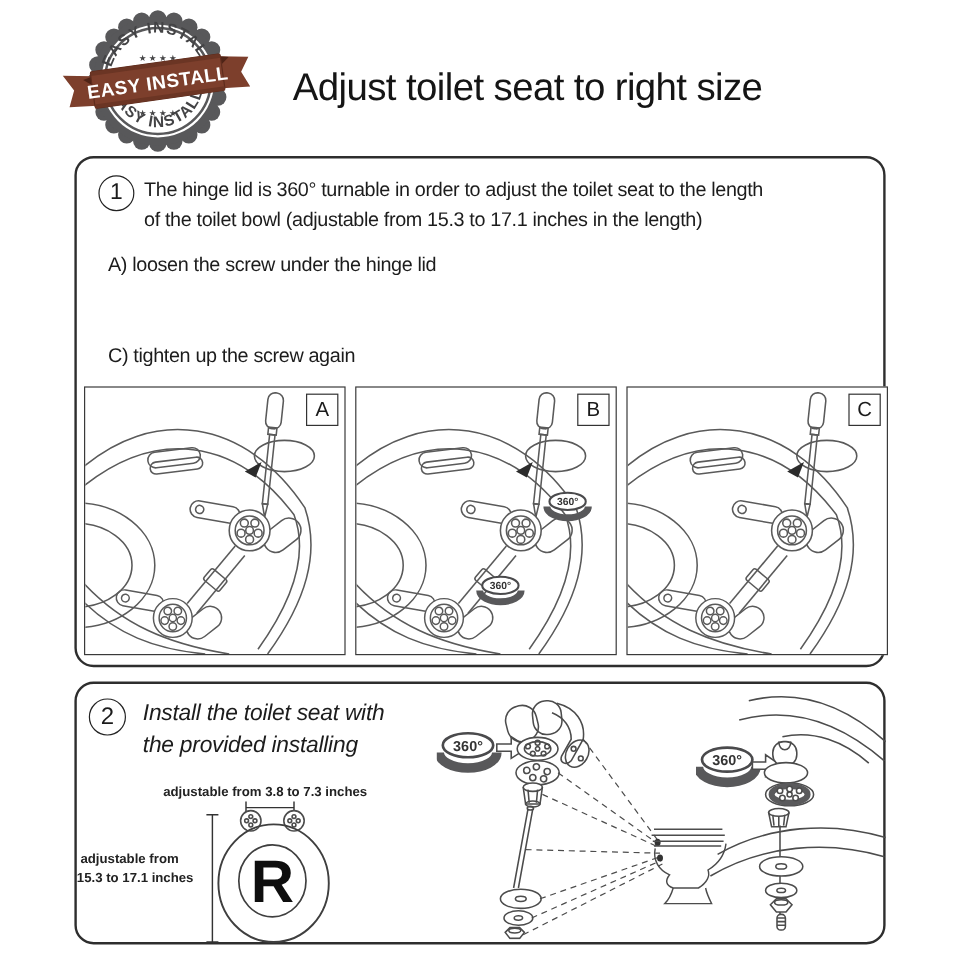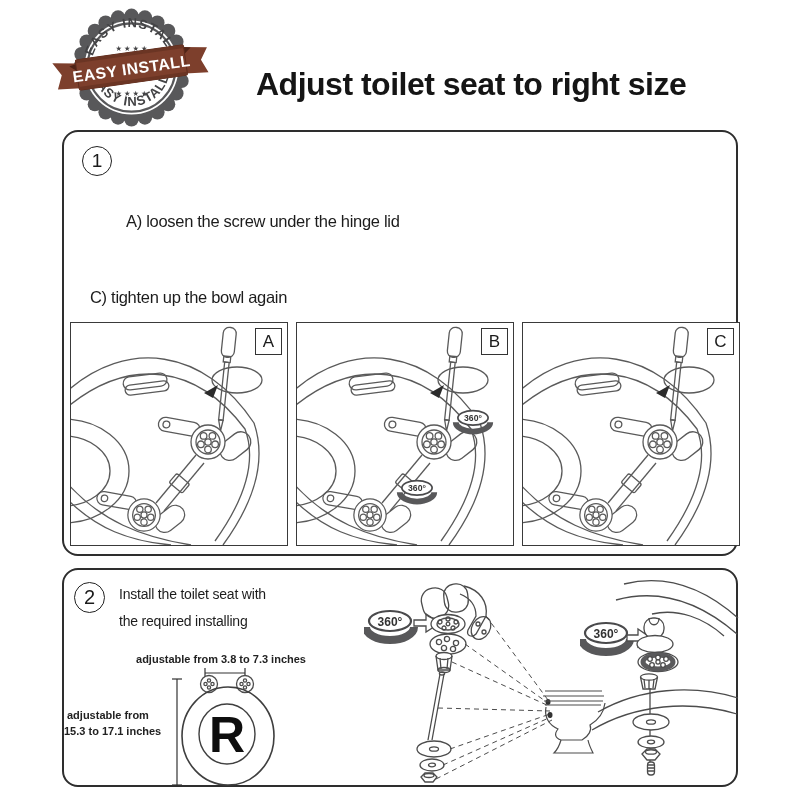--- a/index.html
+++ b/index.html
@@ -12,21 +12,21 @@
   .box2{top:568px;width:672px;height:215px;}
   .circle-num{position:absolute;width:28px;height:28px;border:1.6px solid #222;border-radius:50%;
               display:flex;align-items:center;justify-content:center;font-size:19px;color:#1b1b1b;background:#fff;}
   .intro{position:absolute;left:56px;top:14px;font-size:16.5px;line-height:25px;letter-spacing:-.3px;white-space:nowrap;color:#1c1c1c;}
   .step{position:absolute;left:26px;font-size:16.5px;letter-spacing:-.3px;white-space:nowrap;color:#1c1c1c;}
   .panels{position:absolute;left:6px;top:190px;display:flex;gap:8px;}
   .panel{position:relative;width:216px;height:222px;border:1.5px solid #3a3a3a;margin:0;background:#fff;overflow:hidden;}
   .panel svg{position:absolute;left:0;top:0;}
   .panel-label{position:absolute;top:5px;right:5px;width:25px;height:25px;border:1.5px solid #333;
                display:flex;align-items:center;justify-content:center;font-size:17px;color:#1b1b1b;background:#fff;}
-  .s2-text{position:absolute;left:55px;top:11px;font-size:14px;line-height:27px;letter-spacing:-.2px;white-space:nowrap;color:#1c1c1c;}
+  .s2-text{position:absolute;left:55px;top:11px;font-size:19px;line-height:27px;letter-spacing:-.2px;white-space:nowrap;color:#1c1c1c;font-style:italic;}
   svg text{font-family:"Liberation Sans",sans-serif;}
 </style>
 </head>
 <body>
 
 <div class="canvas">
 
   <svg class="abs" style="left:50px;top:8px;" width="163" height="120" viewBox="-10 0 170 125">
     <g id="scallop-dots">
         <circle cx="129.00" cy="62.00" r="7.5" fill="#58585a"></circle>
@@ -72,26 +72,30 @@
       <polygon points="130,48 156,52 148,64 154,78 130,76" fill="#7d3f2c"></polygon>
       <polygon points="20,50 20,59 11,52" fill="#4f2417"></polygon>
       <polygon points="130,48 130,57 139,50" fill="#4f2417"></polygon>
       <rect x="18" y="46" width="114" height="32" rx="2" fill="#7d3f2c" stroke="#5e2c1d" stroke-width="1"></rect>
       <rect x="18" y="46" width="114" height="3.5" fill="#6b3524"></rect>
       <rect x="18" y="74.5" width="114" height="3.5" fill="#6b3524"></rect>
       <text x="75" y="69" text-anchor="middle" font-size="16.5" font-weight="bold" fill="#ffffff" letter-spacing=".5">EASY INSTALL</text>
     </g>
   </svg>
 
-  <h1 class="page-title" style="font-weight:bold;margin:16px;">Adjust toilet seat to right size</h1>
+  <h1 class="page-title" style="font-weight:normal;margin:4px;">Adjust toilet seat to right size</h1>
 
   <section class="box box1">
     <span class="circle-num" style="left:18px;top:14px;">1</span>
-    <div class="step" style="top:80px;margin-left:36px;">A) loosen the screw under the hinge lid</div>
-    <div class="step" style="top:156px;">C) tighten up the bowl again</div>
+    <div class="intro">
+      <div>The hinge lid is 360° turnable in order to adjust the toilet seat to the length</div>
+      <div>of the toilet bowl (adjustable from 15.3 to 17.1 inches in the length)</div>
+    </div>
+    <div class="step" style="top:80px;">A) loosen the screw under the hinge lid</div>
+    <div class="step" style="top:156px;">C) tighten up the screw again</div>
     <div class="panels">
   <figure class="panel">
     <svg width="216" height="222" viewBox="0 0 216 222">
       <g stroke="#5a5a5a" stroke-width="1.3" fill="none">
         <path d="M -6 70 C 56 14 134 26 183 100 C 196 138 184 178 152 222"></path>
         <path d="M -6 86 C 58 32 126 42 174 106 C 186 138 174 176 144 218"></path>
         <path d="M -4 160 C 30 198 70 214 120 222"></path>
         <path d="M -4 176 C 26 206 58 218 100 222"></path>
         <ellipse cx="-8" cy="148" rx="66" ry="52"></ellipse>
         <ellipse cx="-8" cy="148" rx="47" ry="35"></ellipse>
@@ -304,21 +308,21 @@
     </svg>
     <span class="panel-label">C</span>
   </figure>
 </div>
   </section>
 
   <section class="box box2">
     <span class="circle-num" style="left:10px;top:12px;width:29px;height:29px;font-size:20px;">2</span>
     <div class="s2-text">
       <div>Install the toilet seat with</div>
-      <div>the required installing</div>
+      <div>the provided installing</div>
     </div>
 
     <svg class="abs" style="left:0;top:76px;" width="300" height="140" viewBox="0 0 300 140">
       <text x="157" y="17" font-size="11" font-weight="bold" fill="#222" text-anchor="middle">adjustable from 3.8 to 7.3 inches</text>
       <g stroke="#333" stroke-width="1.2">
         <line x1="141" y1="27" x2="181" y2="27"></line>
           <line x1="141" y1="22" x2="141" y2="32"></line>
           <line x1="181" y1="22" x2="181" y2="32"></line>
       </g>
       <g stroke="#4c4c4c" stroke-width="1.3" fill="#fff">

